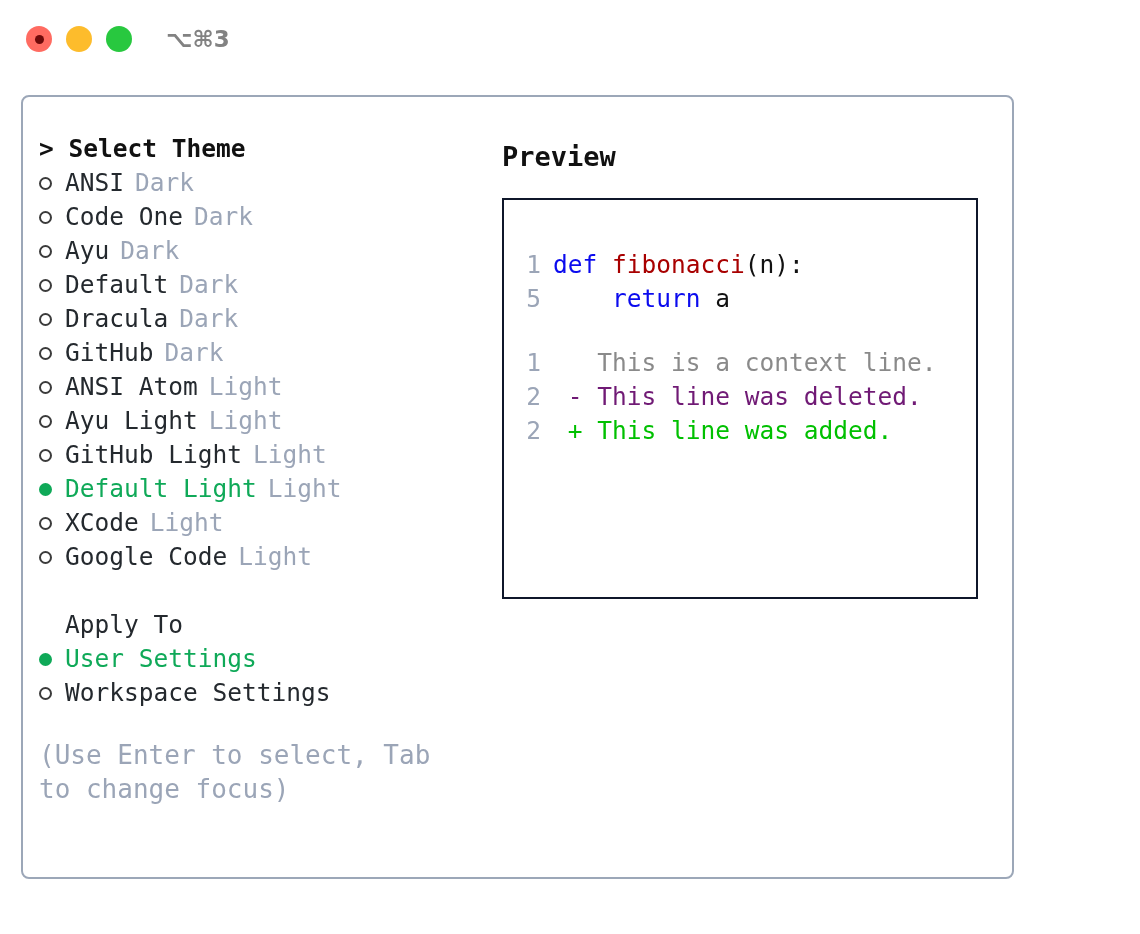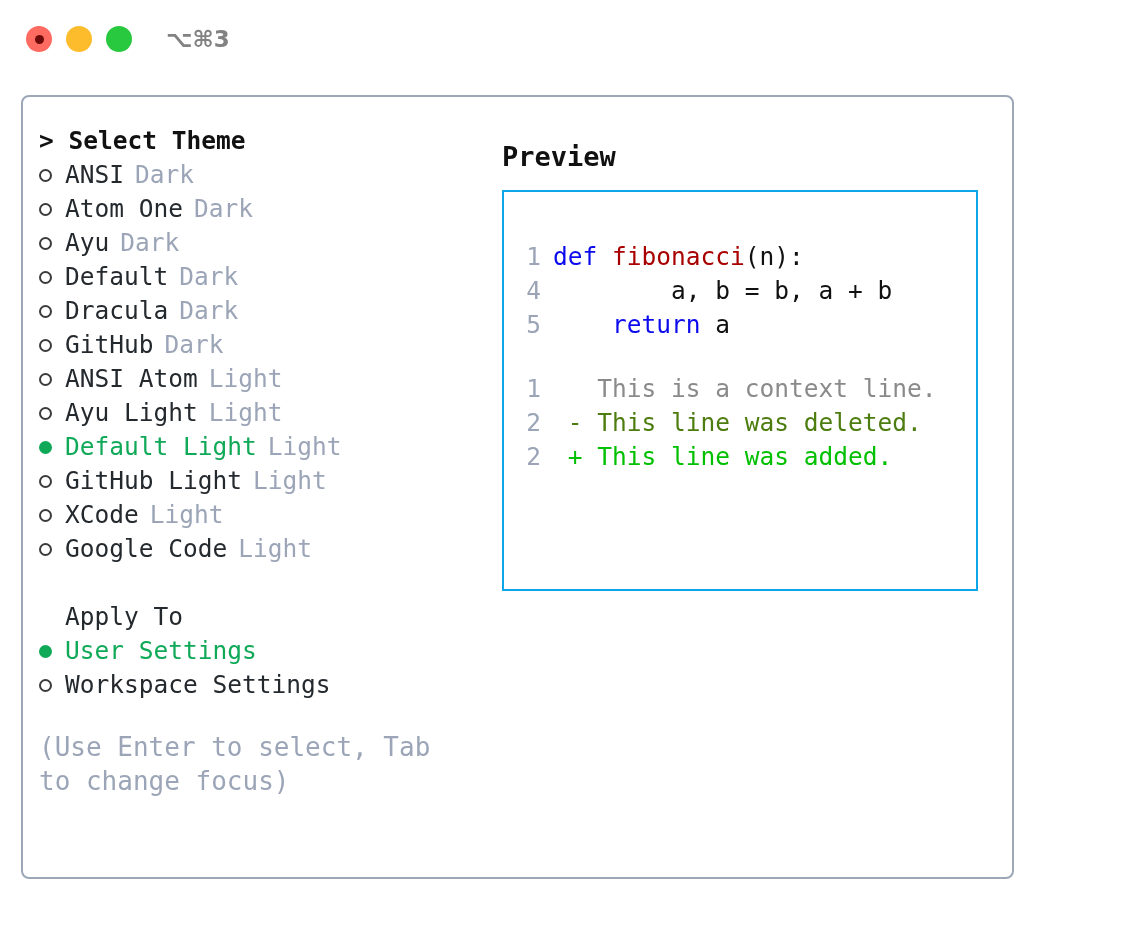--- a/index.html
+++ b/index.html
@@ -72,21 +72,21 @@
     border: 2px solid #9CA7B8;
     border-radius: 8px;
     box-sizing: border-box;
     background: #ffffff;
   }
 
   
   #left-col {
     position: absolute;
     left: 16px;
-    top: 27px;
+    top: 35px;
     width: 440px;
   }
 
   .tui-row {
     height: 34px;
     line-height: 34px;
     font-size: 24.5px;
     white-space: nowrap;
     color: #24292e;
   }
@@ -136,24 +136,24 @@
     top: 43px;
     width: 490px;
   }
   #preview-title {
     font-size: 27px;
     font-weight: bold;
     color: #111111;
     line-height: 34px;
   }
   #preview-box {
-    margin-top: 16px;
+    margin-top: 24px;
     width: 476px;
     height: 401px;
-    border: 2px solid #0ea5e9;
+    border: 2px solid #0f172a;
     box-sizing: border-box;
     background: #ffffff;
     padding: 48px 0 0 20px;
   }
   .code-line {
     font-size: 24.5px;
     line-height: 34px;
     white-space: pre;
     color: #111111;
   }
@@ -162,21 +162,21 @@
     display: inline-block;
     width: 17px;
     text-align: right;
     margin-right: 12px;
   }
   .kw   { color: #0B0BEE; }
   .fn   { color: #A80000; }
   .plain{ color: #111111; }
   .blank-gap { height: 30px; }
   .diff-ctx { color: #8A8A8A; }
-  .diff-del { color: #4d7c0f; }
+  .diff-del { color: #701a75; }
   .diff-add { color: #00C000; }
 </style>
 </head>
 <body>
 
 <div id="app-window">
 
   <div id="titlebar">
     <div class="traffic-light tl-red">
       <div class="tl-red-core"></div>
@@ -187,29 +187,29 @@
   </div>
 
   <div id="panel">
 
     <div id="left-col">
 
       <div class="tui-row tui-head">&gt; Select Theme</div>
 
       <div id="theme-list">
           <div class="tui-row"><span class="radio-dot"></span><span class="label-main">ANSI</span><span class="label-tag">Dark</span></div>
-          <div class="tui-row"><span class="radio-dot"></span><span class="label-main">Atom One</span><span class="label-tag">Dark</span></div>
+          <div class="tui-row"><span class="radio-dot"></span><span class="label-main">Code One</span><span class="label-tag">Dark</span></div>
           <div class="tui-row"><span class="radio-dot"></span><span class="label-main">Ayu</span><span class="label-tag">Dark</span></div>
           <div class="tui-row"><span class="radio-dot"></span><span class="label-main">Default</span><span class="label-tag">Dark</span></div>
           <div class="tui-row"><span class="radio-dot"></span><span class="label-main">Dracula</span><span class="label-tag">Dark</span></div>
           <div class="tui-row"><span class="radio-dot"></span><span class="label-main">GitHub</span><span class="label-tag">Dark</span></div>
           <div class="tui-row"><span class="radio-dot"></span><span class="label-main">ANSI Atom</span><span class="label-tag">Light</span></div>
           <div class="tui-row"><span class="radio-dot"></span><span class="label-main">Ayu Light</span><span class="label-tag">Light</span></div>
+          <div class="tui-row"><span class="radio-dot"></span><span class="label-main">GitHub Light</span><span class="label-tag">Light</span></div>
           <div class="tui-row row-selected"><span class="radio-dot on"></span><span class="label-main">Default Light</span><span class="label-tag">Light</span></div>
-          <div class="tui-row"><span class="radio-dot"></span><span class="label-main">GitHub Light</span><span class="label-tag">Light</span></div>
           <div class="tui-row"><span class="radio-dot"></span><span class="label-main">XCode</span><span class="label-tag">Light</span></div>
           <div class="tui-row"><span class="radio-dot"></span><span class="label-main">Google Code</span><span class="label-tag">Light</span></div>
         </div>
 
       <div class="spacer-row"></div>
 
       <div class="tui-row" id="apply-to-head">Apply To</div>
 
       <div id="apply-to-list">
           <div class="tui-row row-selected"><span class="radio-dot on"></span><span class="label-main">User Settings</span></div>
@@ -218,21 +218,20 @@
 
       <div id="hint">(Use Enter to select, Tab to change focus)</div>
     </div>
 
     <div id="right-col">
       <div id="preview-title">Preview</div>
 
       <div id="preview-box">
         <div id="code-block">
             <div class="code-line"><span class="lineno">1</span><span class="kw">def </span><span class="fn">fibonacci</span><span class="plain">(n):</span></div>
-            <div class="code-line"><span class="lineno">4</span><span class="plain">        a, b = b, a + b</span></div>
             <div class="code-line"><span class="lineno">5</span><span class="plain">    </span><span class="kw">return</span><span class="plain"> a</span></div>
           </div>
         <div class="blank-gap"></div>
         <div id="diff-block">
             <div class="code-line"><span class="lineno">1</span><span class="diff-ctx">   This is a context line.</span></div>
             <div class="code-line"><span class="lineno">2</span><span class="diff-del"> - This line was deleted.</span></div>
             <div class="code-line"><span class="lineno">2</span><span class="diff-add"> + This line was added.</span></div>
           </div>
       </div>
     </div>

